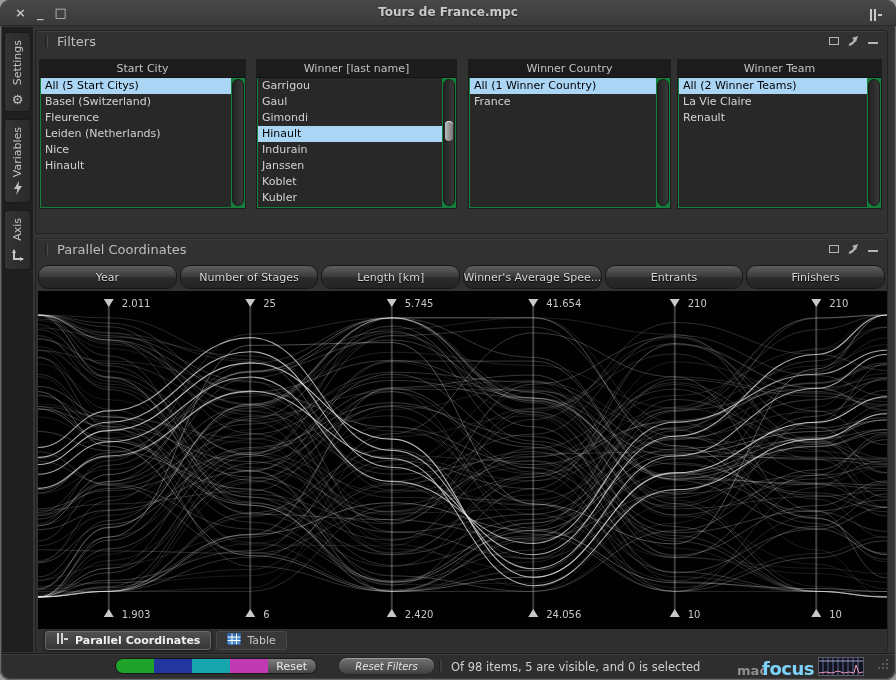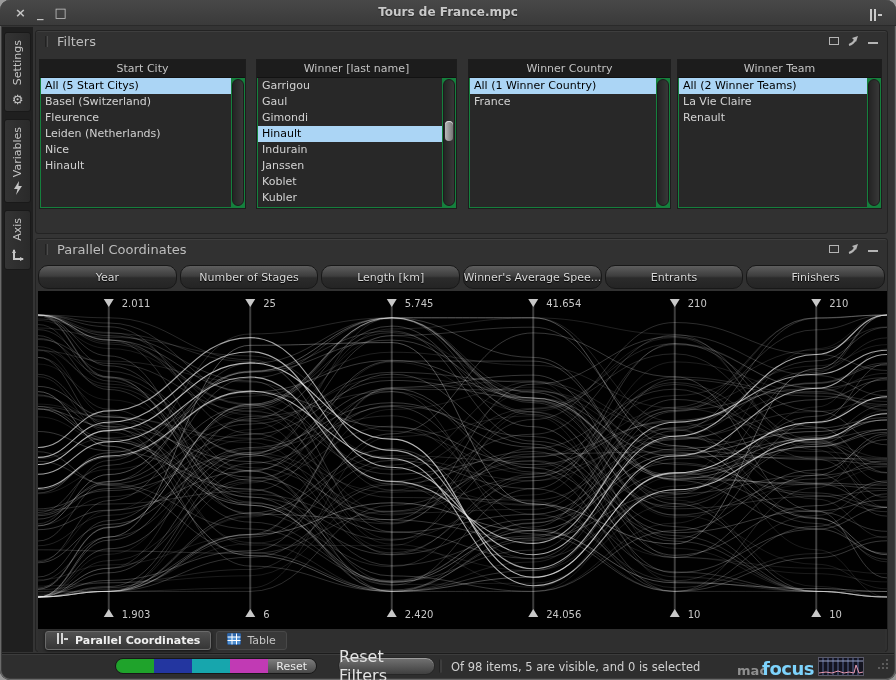--- a/index.html
+++ b/index.html
@@ -60,22 +60,22 @@
   
   .statusbar{position:absolute;left:2px;right:2px;bottom:2px;height:25px;background:#2e2e2e;
              border-top:1px solid #1c1c1c;border-radius:0 0 8px 8px;box-shadow:inset 0 1px 0 #3c3c3c;}
   .legend-pill{position:absolute;left:113px;top:4px;width:202px;height:16px;border-radius:8px;
                overflow:hidden;display:flex;border:1px solid #181818;}
   .legend-seg{width:38px;height:100%;}
   .legend-reset{flex:1;background:linear-gradient(#7d7d7d,#484848);color:#ececec;font-size:11px;
                 display:flex;align-items:center;justify-content:flex-end;padding-right:9px;}
   .reset-filters{position:absolute;left:336px;top:3px;width:97px;height:18px;border-radius:9px;
                  background:linear-gradient(#737373,#3f3f3f);border:1px solid #262626;color:#e3e3e3;
-                 font-size:16px;display:flex;align-items:center;justify-content:center;
-                 box-shadow:inset 0 1px 0 #9d9d9d;}
+                 font-size:10px;display:flex;align-items:center;justify-content:center;
+                 box-shadow:inset 0 1px 0 #9d9d9d;font-style:italic;}
   .sb-divider{position:absolute;left:437px;top:5px;width:3px;height:14px;background:#3d3d3d;
               border-left:1px solid #222;border-radius:2px;}
   .status-text{position:absolute;left:449px;top:0;height:25px;display:flex;align-items:center;
                font-size:11.5px;color:#d0d0d0;}
   .logo{position:absolute;right:80px;top:1px;height:22px;display:flex;align-items:baseline;padding-top:3px;}
   .logo-mac{font-size:13px;font-weight:bold;color:#8f8f8f;}
   .logo-focus{font-size:18px;font-weight:bold;color:#7dd3fc;margin-left:-5px;letter-spacing:-0.5px;}
   .thumb-logo{position:absolute;right:30px;top:3px;}
   .grip{position:absolute;right:5px;bottom:4px;}
 </style>

